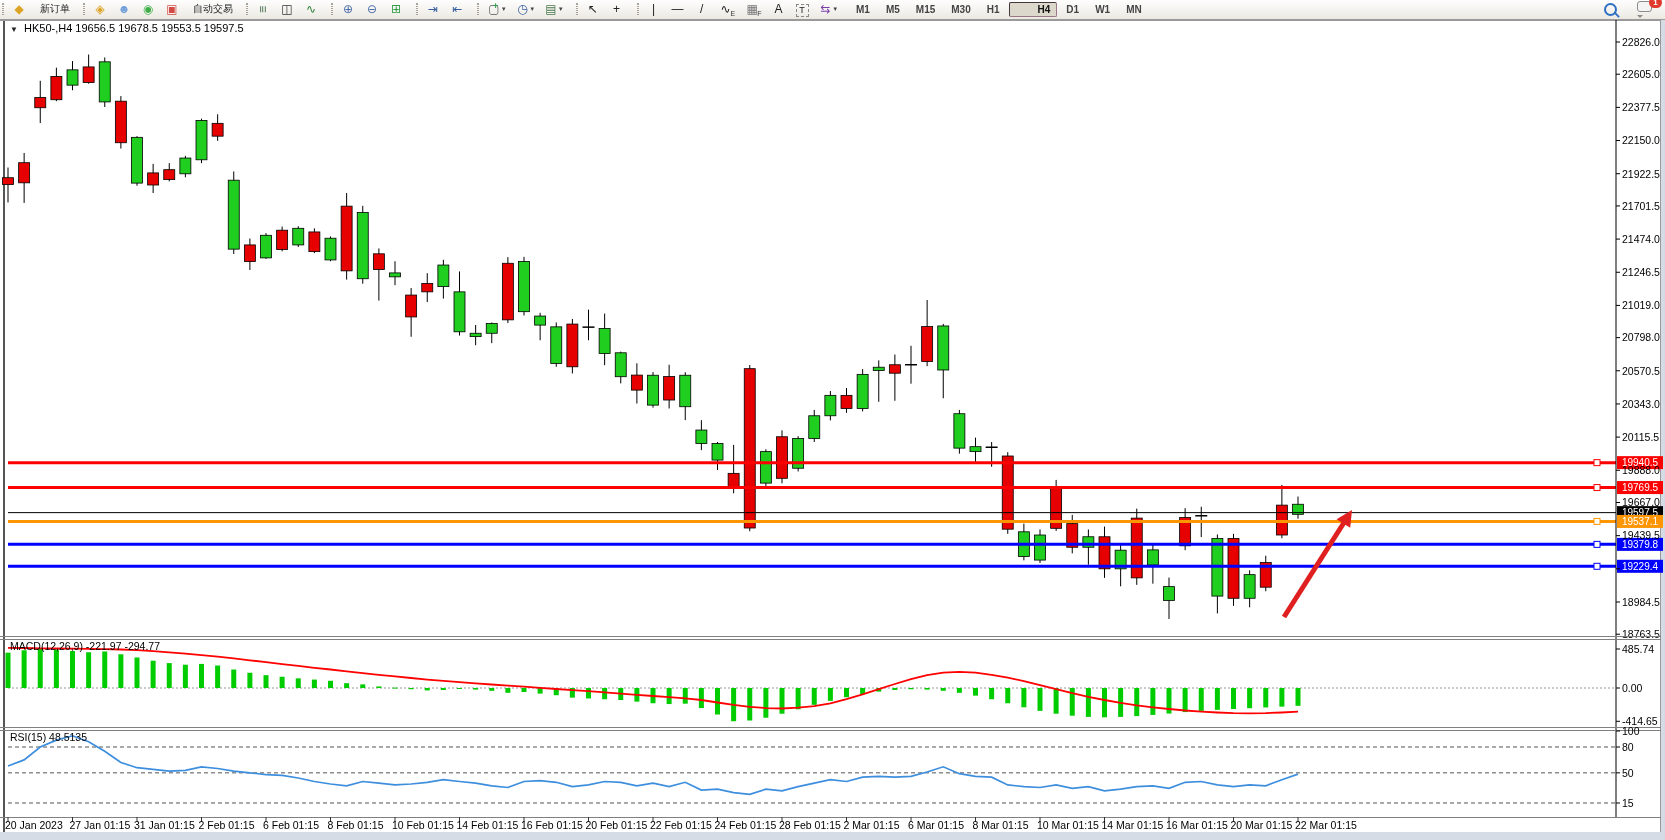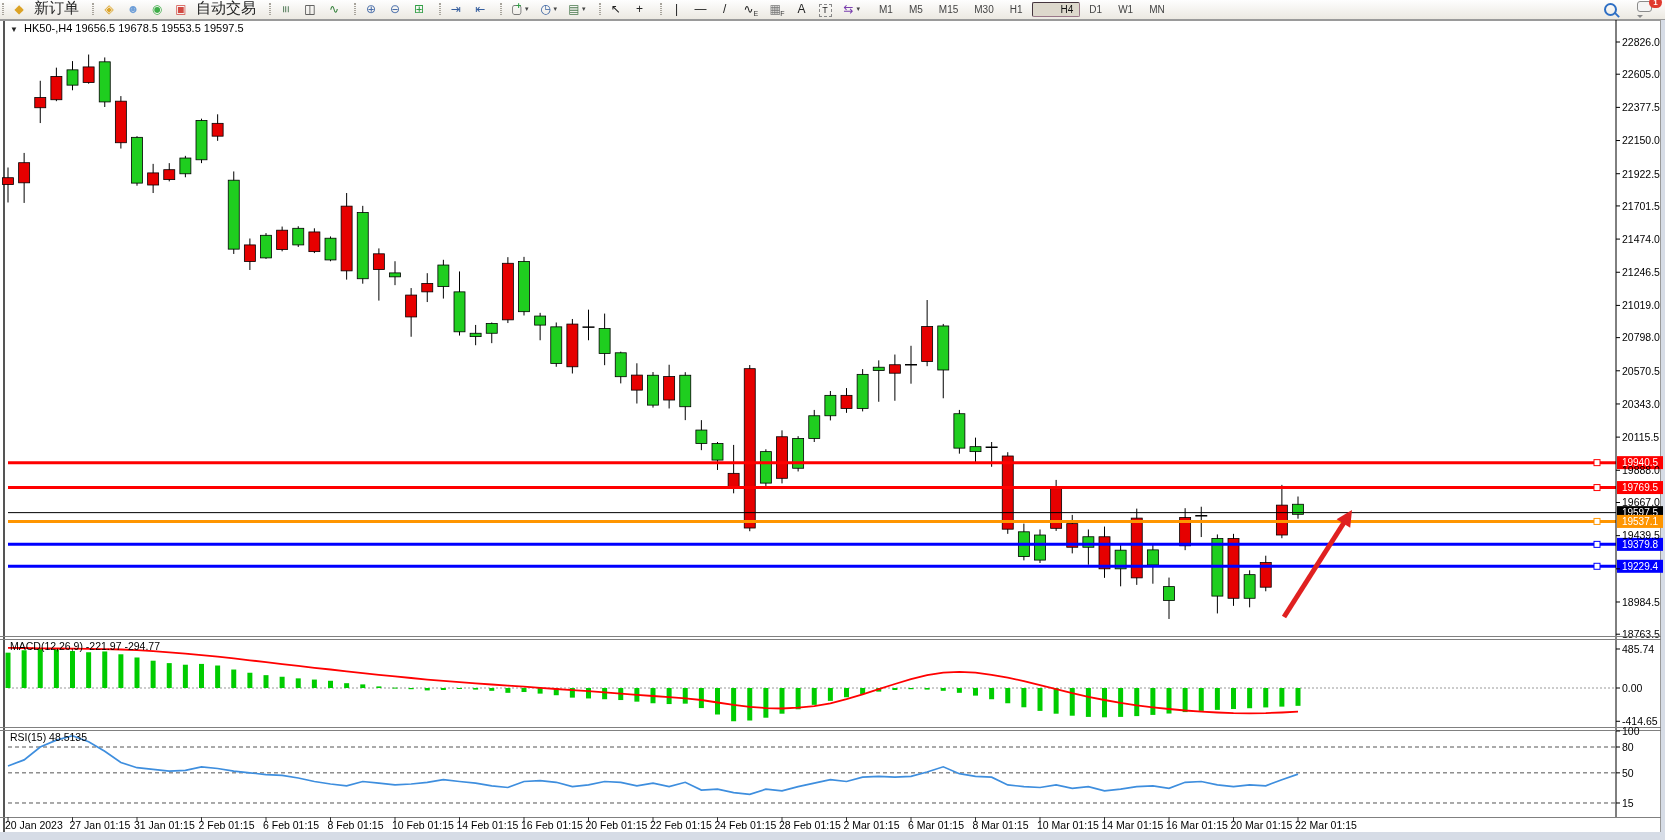--- a/index.html
+++ b/index.html
@@ -12,23 +12,23 @@
     border-left:1px dotted #a8a49c;border-right:1px dotted #a8a49c;}
   .tb-sep{width:1px;height:15px;background:#c6c2ba;margin:0 3px;}
   .tb-btn{display:inline-flex;align-items:center;height:17px;padding:0 3px;margin:0 1px;
     border:1px solid transparent;border-radius:2px;cursor:default;position:relative;}
   .tb-glyph{display:inline-block;width:14px;text-align:center;font-size:12px;line-height:14px;}
   .tb-glyph.rot{transform:rotate(90deg);}
   .tb-glyph.boxed{border:1px dashed #888;font-size:9px;width:11px;line-height:11px;}
   .tb-overlay{position:absolute;left:9px;top:1px;font-size:9px;font-weight:bold;}
   .tb-sub{font-size:7px;margin-left:-2px;align-self:flex-end;color:#333;}
   .tb-caret{font-size:7px;color:#444;margin-left:1px;}
-  .tb-label{margin-left:8px;font-size:15px;}
+  .tb-label{margin-left:14px;font-size:10px;}
   .tf{display:inline-block;padding:1px 6px;margin:0 1px;font-size:10px;color:#444;
-    border:1px solid transparent;border-radius:2px;}
+    border:1px solid transparent;border-radius:2px;font-weight:bold;}
   .tf.active{background:#ddd8cc;border:1px solid #978;border-style:inset;color:#111;padding-left:28px;}
   #tb-right{margin-left:auto;display:flex;align-items:center;padding-right:8px;gap:10px;}
   .icon-search{width:9px;height:9px;border:2px solid #2e6fc4;border-radius:50%;
     display:inline-block;position:relative;}
   .icon-search::after{content:"";position:absolute;width:6px;height:2px;background:#2e6fc4;
     transform:rotate(45deg);right:-5px;bottom:-2px;}
   .chat-wrap{position:relative;display:inline-block;}
   .icon-chat{width:13px;height:9px;border:1px solid #8b8b8b;border-radius:3px;
     display:inline-block;background:#f4f4f4;}
   .icon-chat::after{content:"";position:absolute;left:3px;bottom:-3px;

